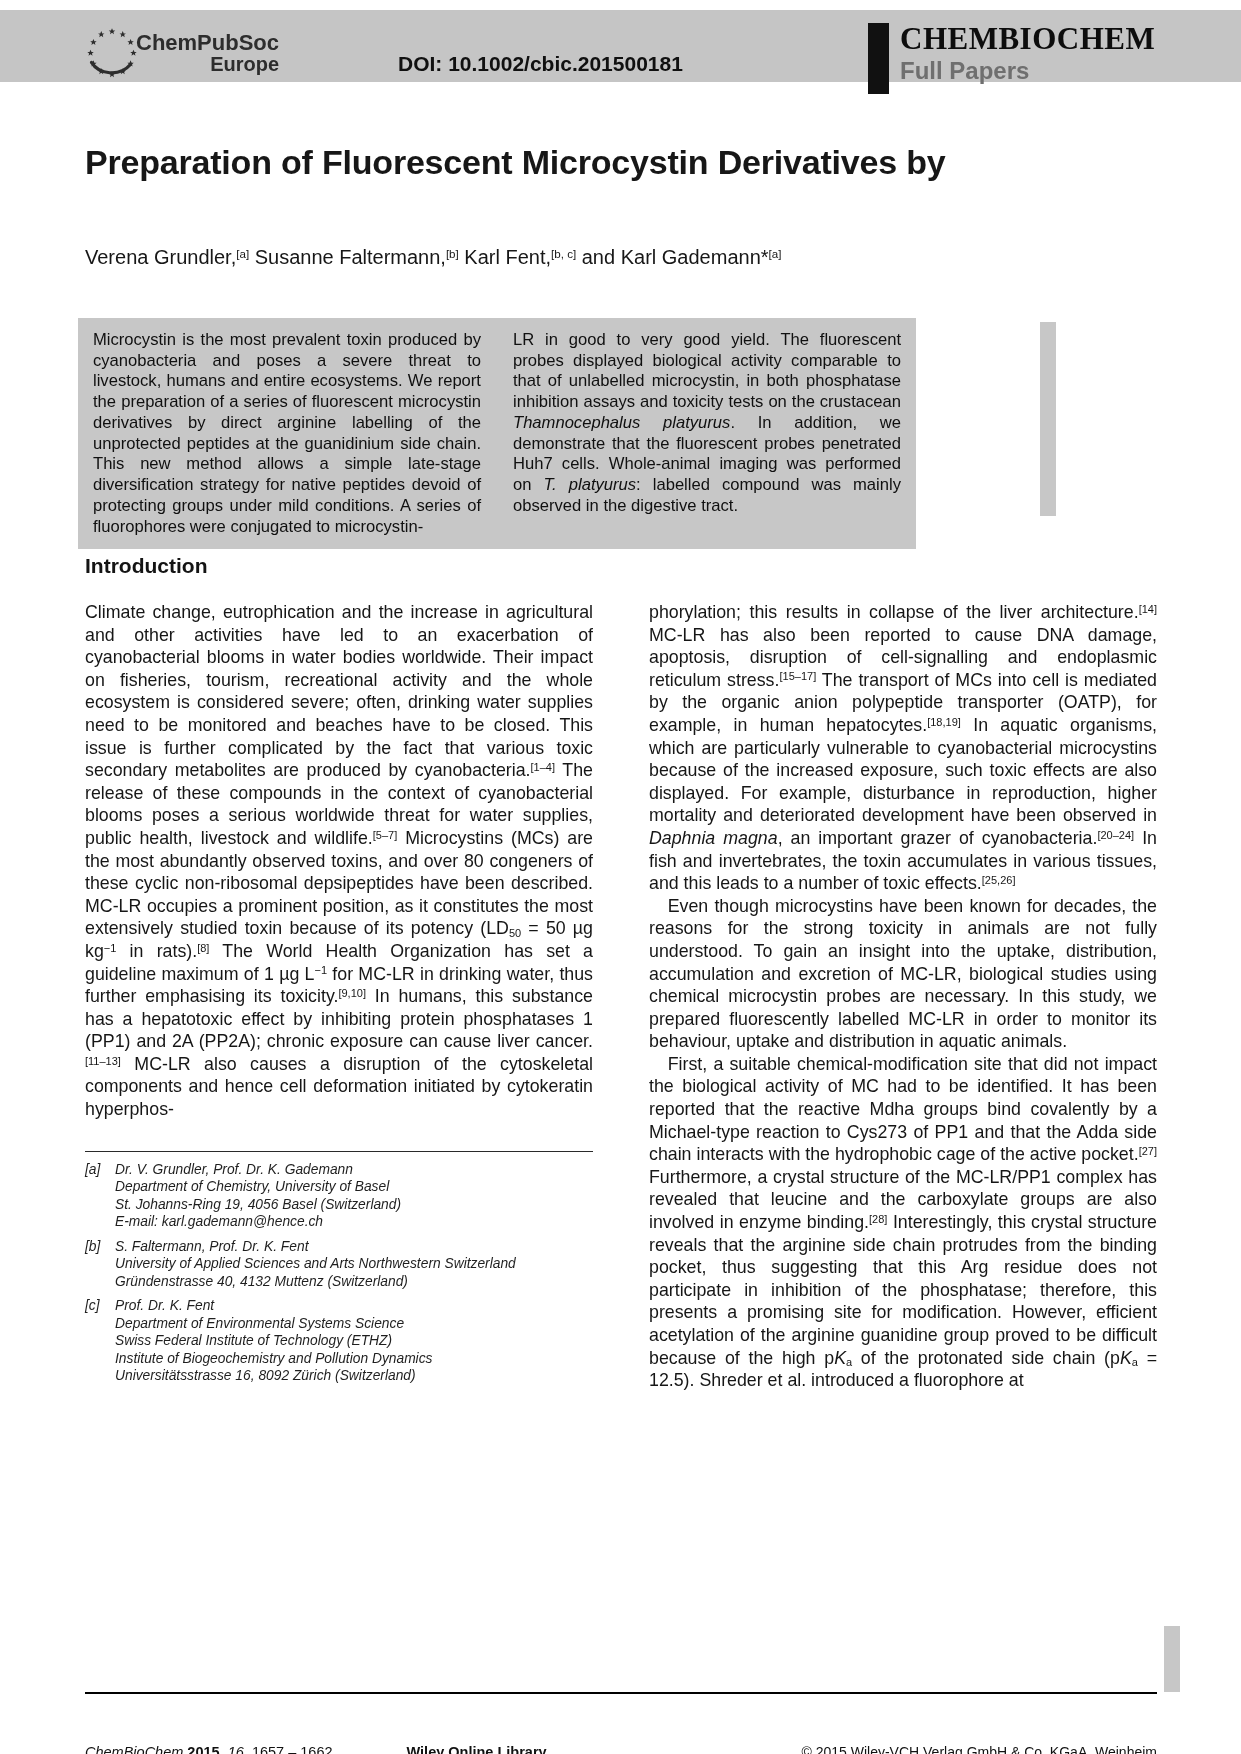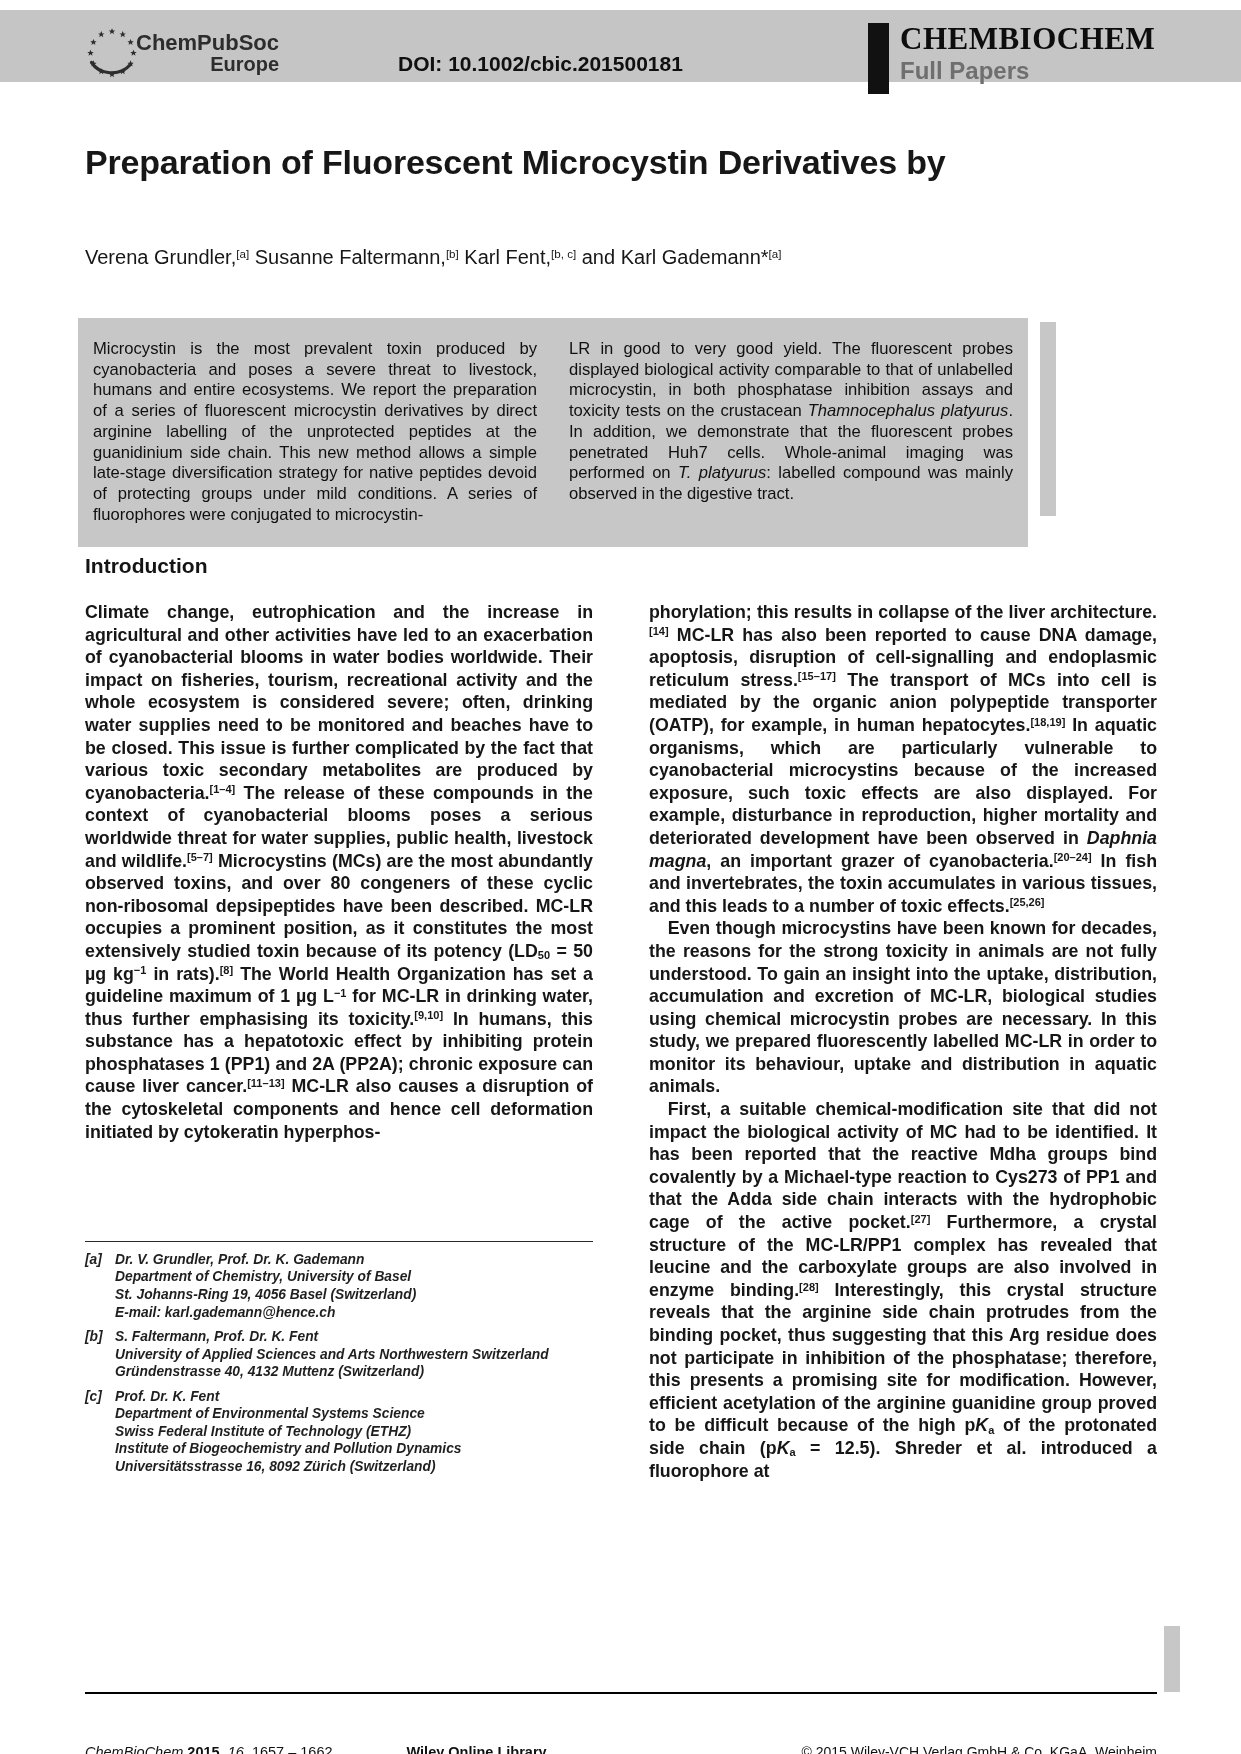--- a/index.html
+++ b/index.html
@@ -19,26 +19,26 @@
   .brand { position: absolute; left: 868px; top: 13px; display: flex; }
   .brand-bar { width: 21px; height: 71px; background: #111; margin-right: 11px; }
   .brand-name { font-family: "Liberation Serif", "DejaVu Serif", serif; font-weight: bold; font-size: 31px; color: #0d0d0d; line-height: 1.05; letter-spacing: 0.5px; }
   .brand-section { font-size: 24px; font-weight: bold; color: var(--section_gray, #6f6f6f); line-height: 1.25; }
   
   .title { position: absolute; left: 85px; top: 143px; width: 1075px; margin: 0; font-size: 34px; font-weight: bold; line-height: 1.14; color: #171717; letter-spacing: -0.2px; }
   .title .tl { display: block; }
   .authors { position: absolute; left: 85px; top: 246px; font-size: 20px; color: #171717; }
   .authors sup { font-size: 0.58em; top: -0.55em; }
   
-  .abstract { position: absolute; left: 78px; top: 318px; width: 950px; background: var(--abstract_bg, #c7c7c7); padding: 21px 15px; box-sizing: border-box; display: flex; gap: 32px; }
+  .abstract { position: absolute; left: 78px; top: 318px; width: 838px; background: var(--abstract_bg, #c7c7c7); padding: 12px 15px; box-sizing: border-box; display: flex; gap: 32px; }
   .acol { flex: 1 1 0; font-size: 16.6px; line-height: 1.25; text-align: justify; color: #101010; hyphens: auto; -webkit-hyphens: auto; }
   .edge-bar { position: absolute; left: 1040px; top: 322px; width: 16px; height: 194px; background: var(--abstract_bg, #c7c7c7); }
   
   .intro-h { position: absolute; left: 85px; top: 554px; margin: 0; font-size: 21px; font-weight: bold; color: #141414; }
-  .cols { position: absolute; left: 85px; top: 601px; width: 1072px; display: flex; gap: 56px; align-items: stretch; font-weight: bold; }
+  .cols { position: absolute; left: 85px; top: 601px; width: 1072px; display: flex; gap: 56px; align-items: stretch; }
   .col { width: 516px; box-sizing: border-box; font-size: 17.8px; line-height: 1.27; text-align: justify; hyphens: auto; -webkit-hyphens: auto; color: #161616; }
   .col-left { display: flex; flex-direction: column; }
   .col p { margin: 0; }
   p.ind { text-indent: 1.05em; }
   sup { font-size: 0.62em; line-height: 0; vertical-align: baseline; position: relative; top: -0.48em; }
   sub { font-size: 0.62em; line-height: 0; vertical-align: baseline; position: relative; bottom: -0.22em; }
   
   .footnotes { margin-top: auto; padding-top: 9px; border-top: 1.5px solid #2a2a2a; font-size: 13.8px; font-style: italic; line-height: 1.27; text-align: left; color: #1f1f1f; }
   .fn { display: flex; gap: 9px; margin-bottom: 7px; }
   .fn-label { flex: 0 0 21px; }

